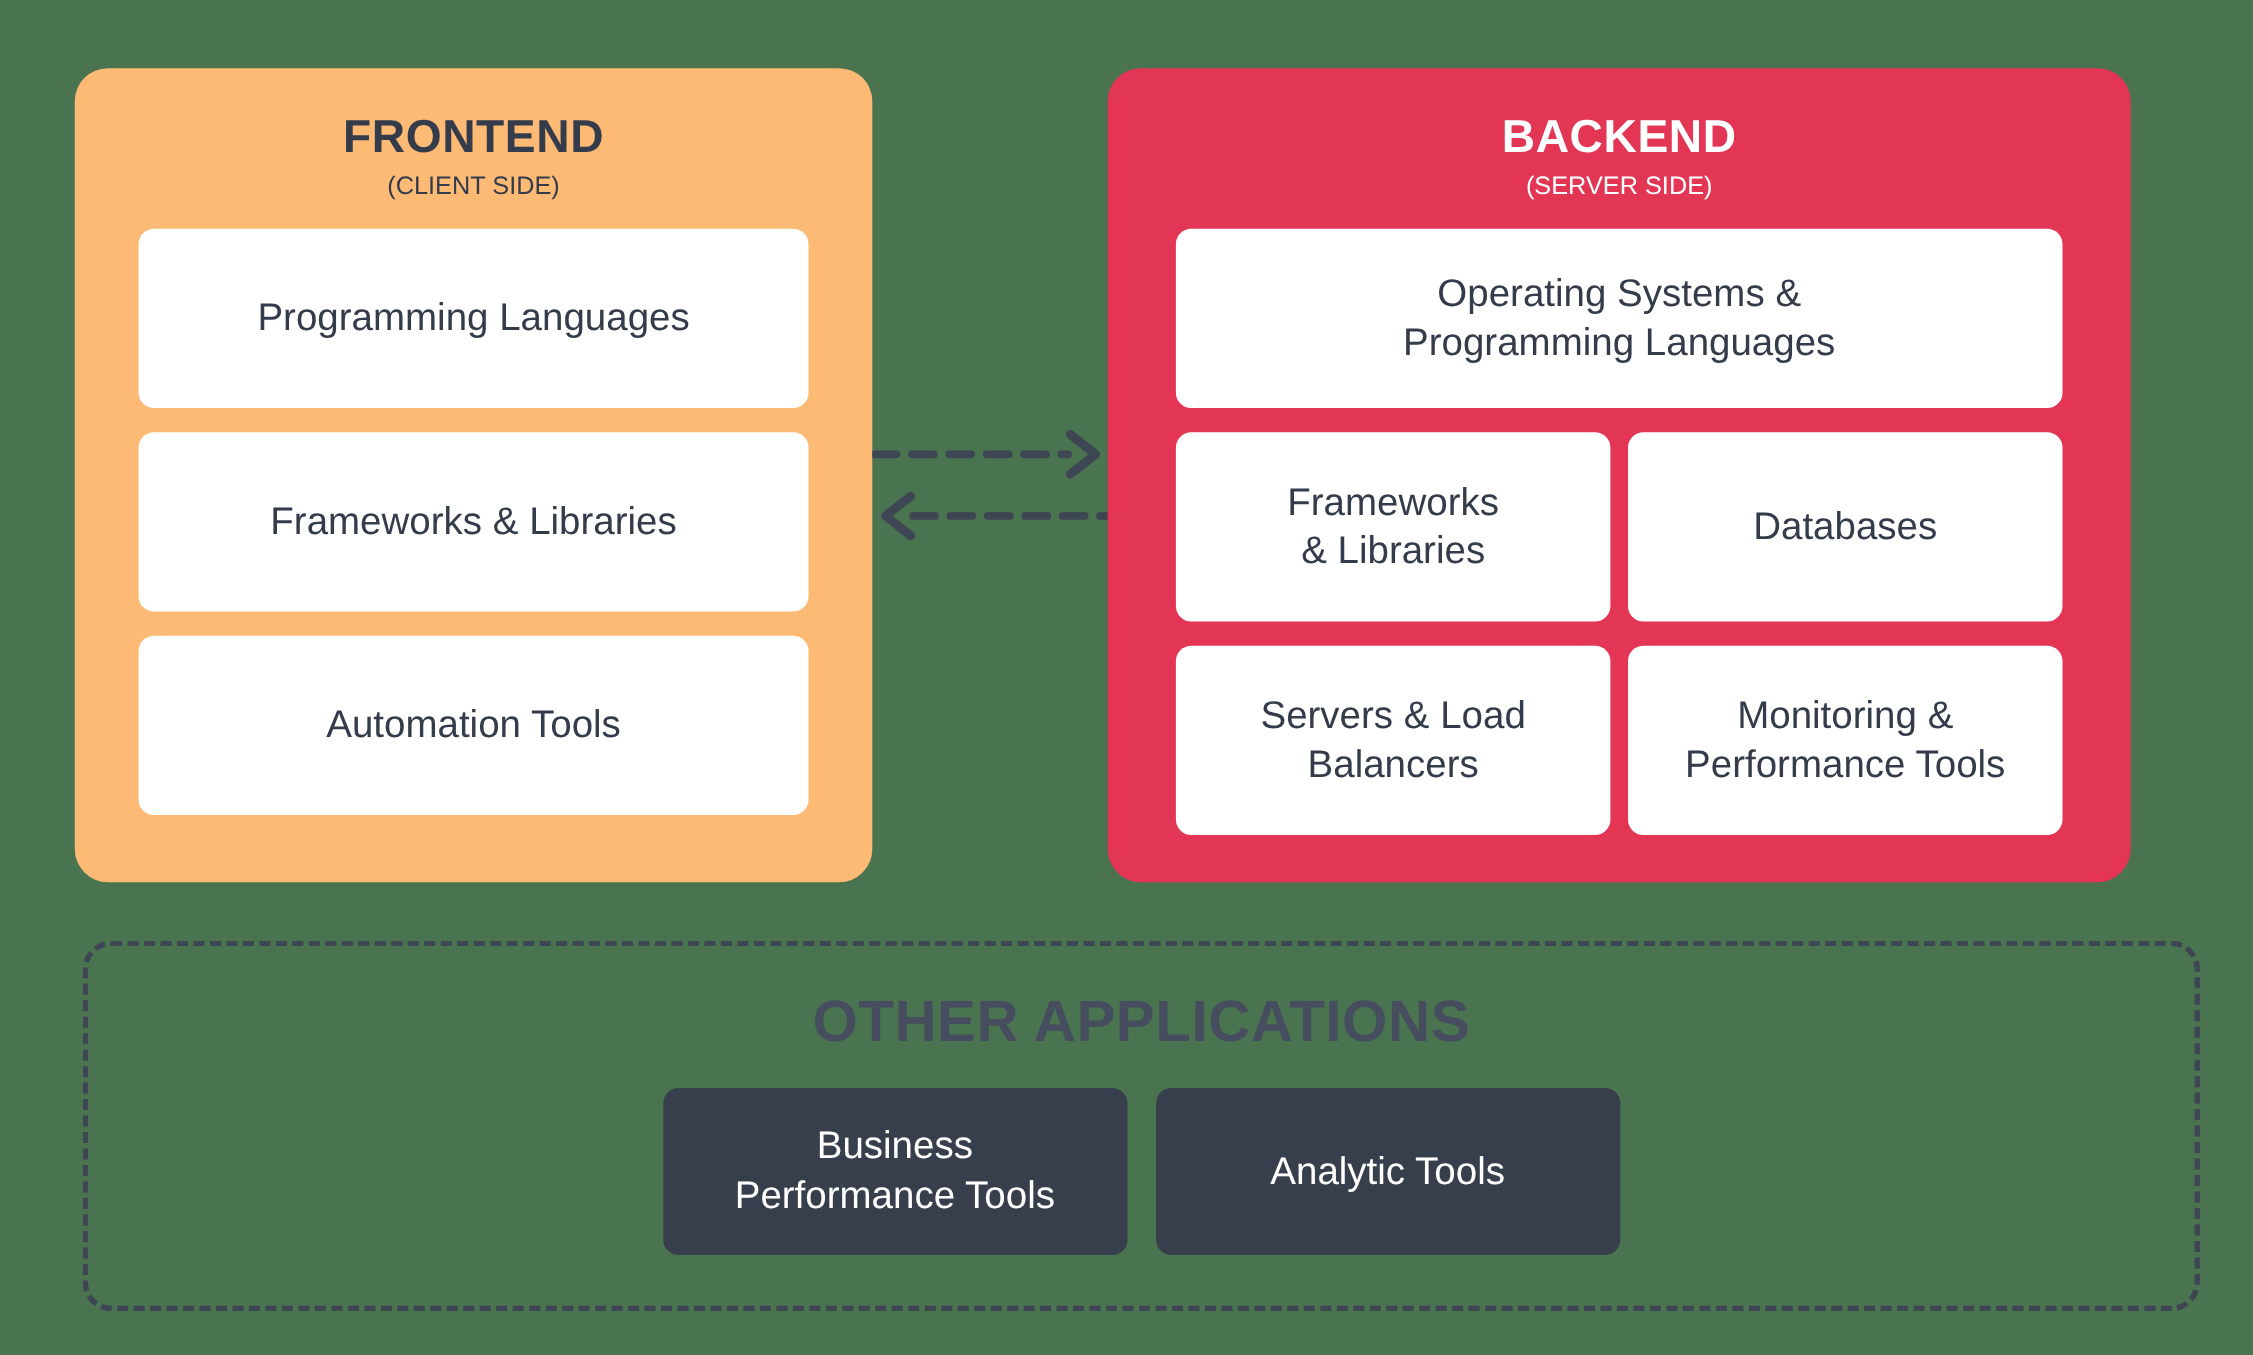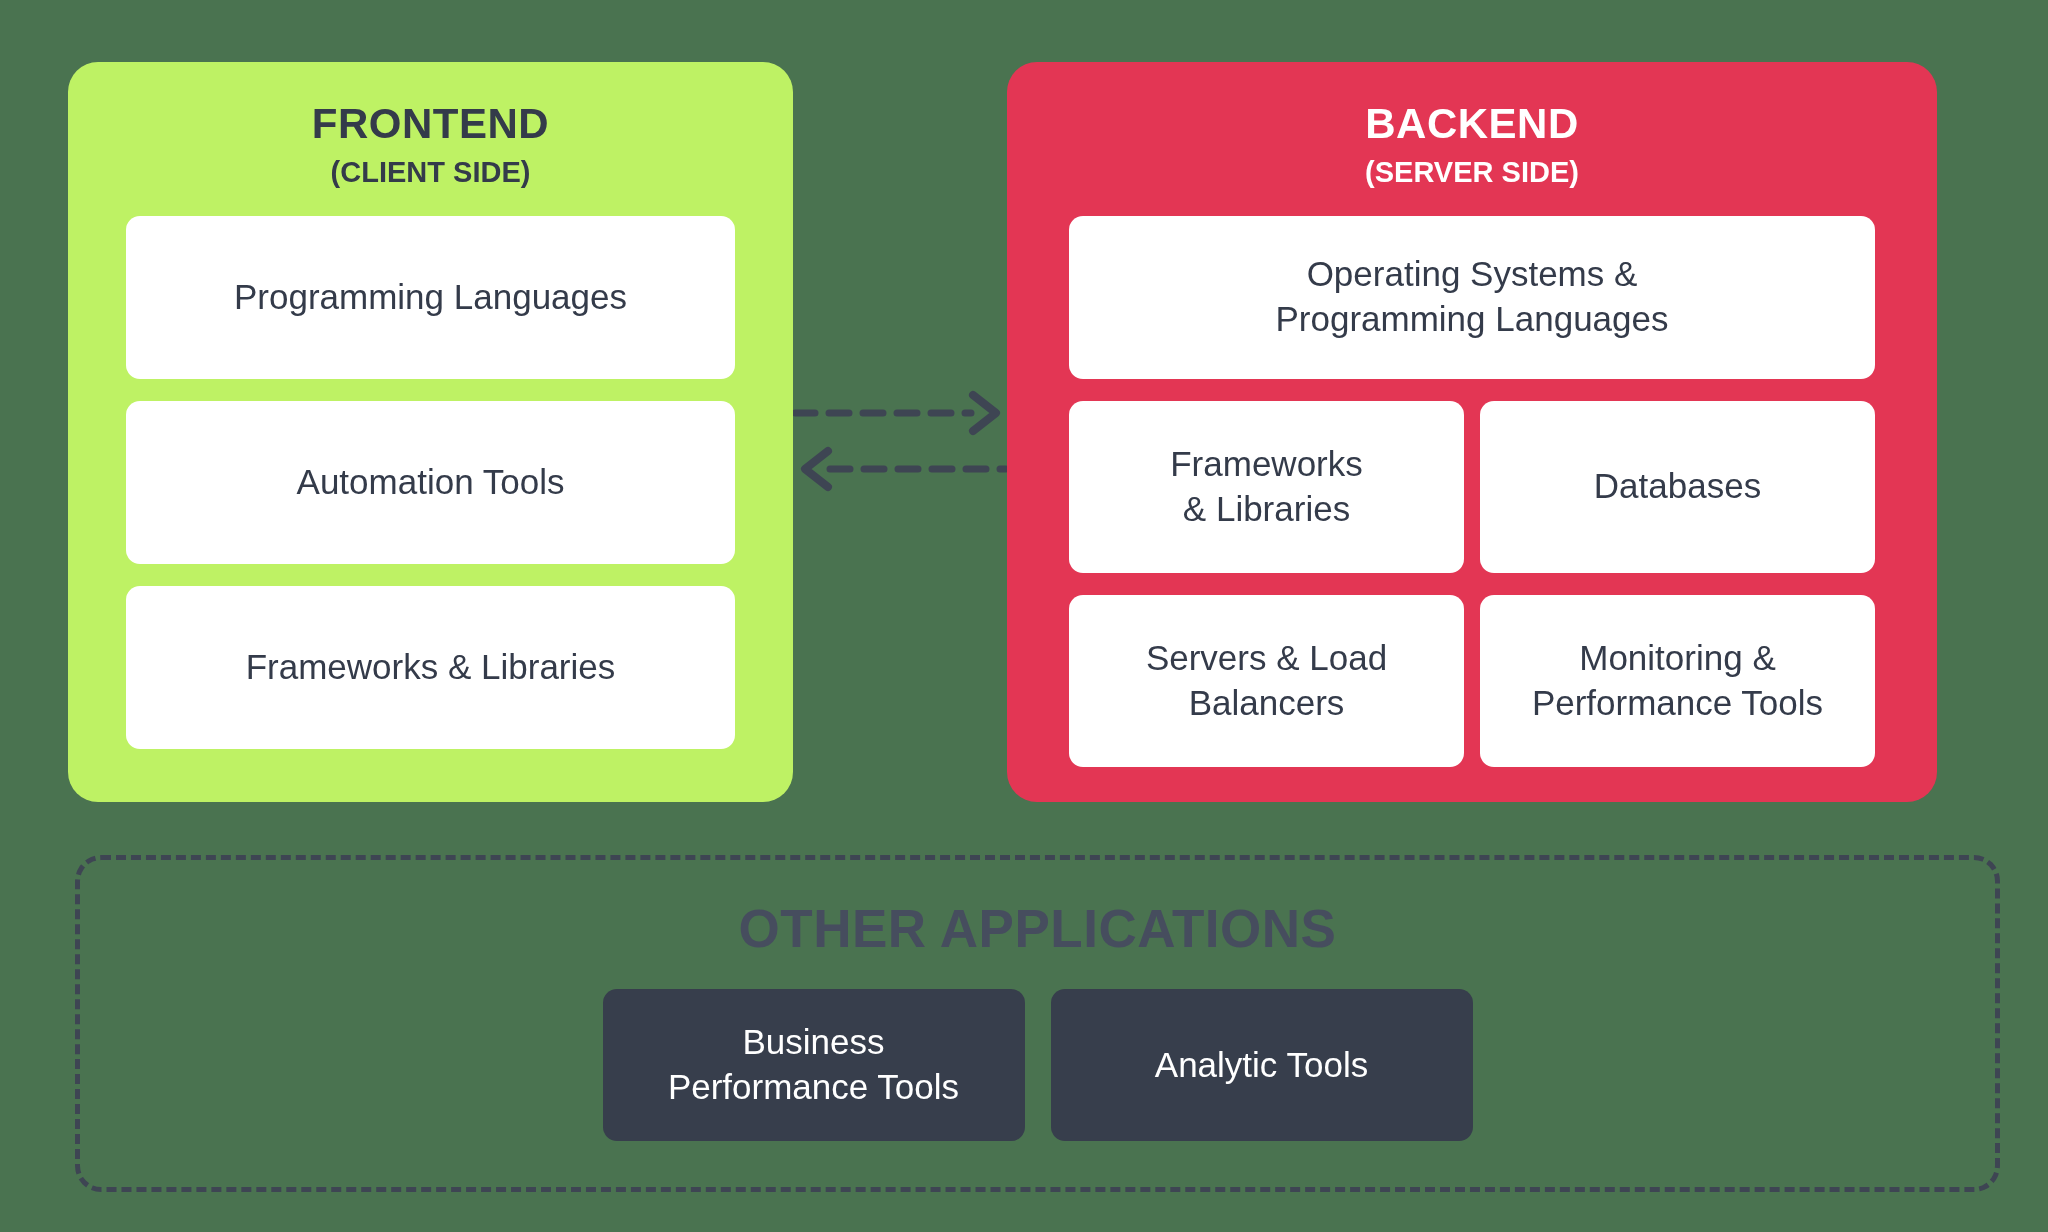--- a/index.html
+++ b/index.html
@@ -12,42 +12,42 @@
   .canvas{position:relative;width:2048px;height:1232px;}
 
   
   .panel{
     position:absolute;
     border-radius:30px;
     box-sizing:border-box;
   }
   #frontend-panel{
     left:68px; top:62px; width:725px; height:740px;
-    background:#bef264;
+    background:#fdba74;
     padding:0 58px;
   }
   #backend-panel{
     left:1007px; top:62px; width:930px; height:740px;
     background:#e33654;
     padding:0 62px;
   }
   .panel-head{
     text-align:center;
     padding-top:38px;
     padding-bottom:26px;
   }
   .panel-title{
     font-size:42px;
     font-weight:bold;
     letter-spacing:.5px;
     line-height:1.16;
   }
   .panel-sub{
-    font-size:29px;
-    font-weight:700;
+    font-size:23px;
+    font-weight:400;
     line-height:1.2;
     margin-top:6px;
   }
   #frontend-panel .panel-title,#frontend-panel .panel-sub{color:#343b4a;}
   #backend-panel .panel-title,#backend-panel .panel-sub{color:#ffffff;}
 
   .card{
     background:#ffffff;
     border-radius:14px;
     color:#343b4a;
@@ -127,24 +127,24 @@
   <div class="panel" id="frontend-panel">
     <div class="panel-head">
       <div class="panel-title">FRONTEND</div>
       <div class="panel-sub">(CLIENT SIDE)</div>
     </div>
     <div id="frontend-cards">
       <div class="card">
         <span>Programming Languages</span>
       </div>
       <div class="card">
+        <span>Frameworks &amp; Libraries</span>
+      </div>
+      <div class="card">
         <span>Automation Tools</span>
-      </div>
-      <div class="card">
-        <span>Frameworks &amp; Libraries</span>
       </div>
     </div>
   </div>
 
   <div id="arrow-zone">
     <svg class="arrow" style="top:0" viewBox="0 0 215 46">
       <line x1="2" y1="23" x2="178" y2="23" stroke="#3e4553" stroke-width="7" stroke-dasharray="20 14" stroke-linecap="round"></line>
       <polyline points="180,5 203,23 180,41" fill="none" stroke="#3e4553" stroke-width="8" stroke-linecap="round" stroke-linejoin="round"></polyline>
     </svg>
     <svg class="arrow" style="top:56px" viewBox="0 0 215 46">

